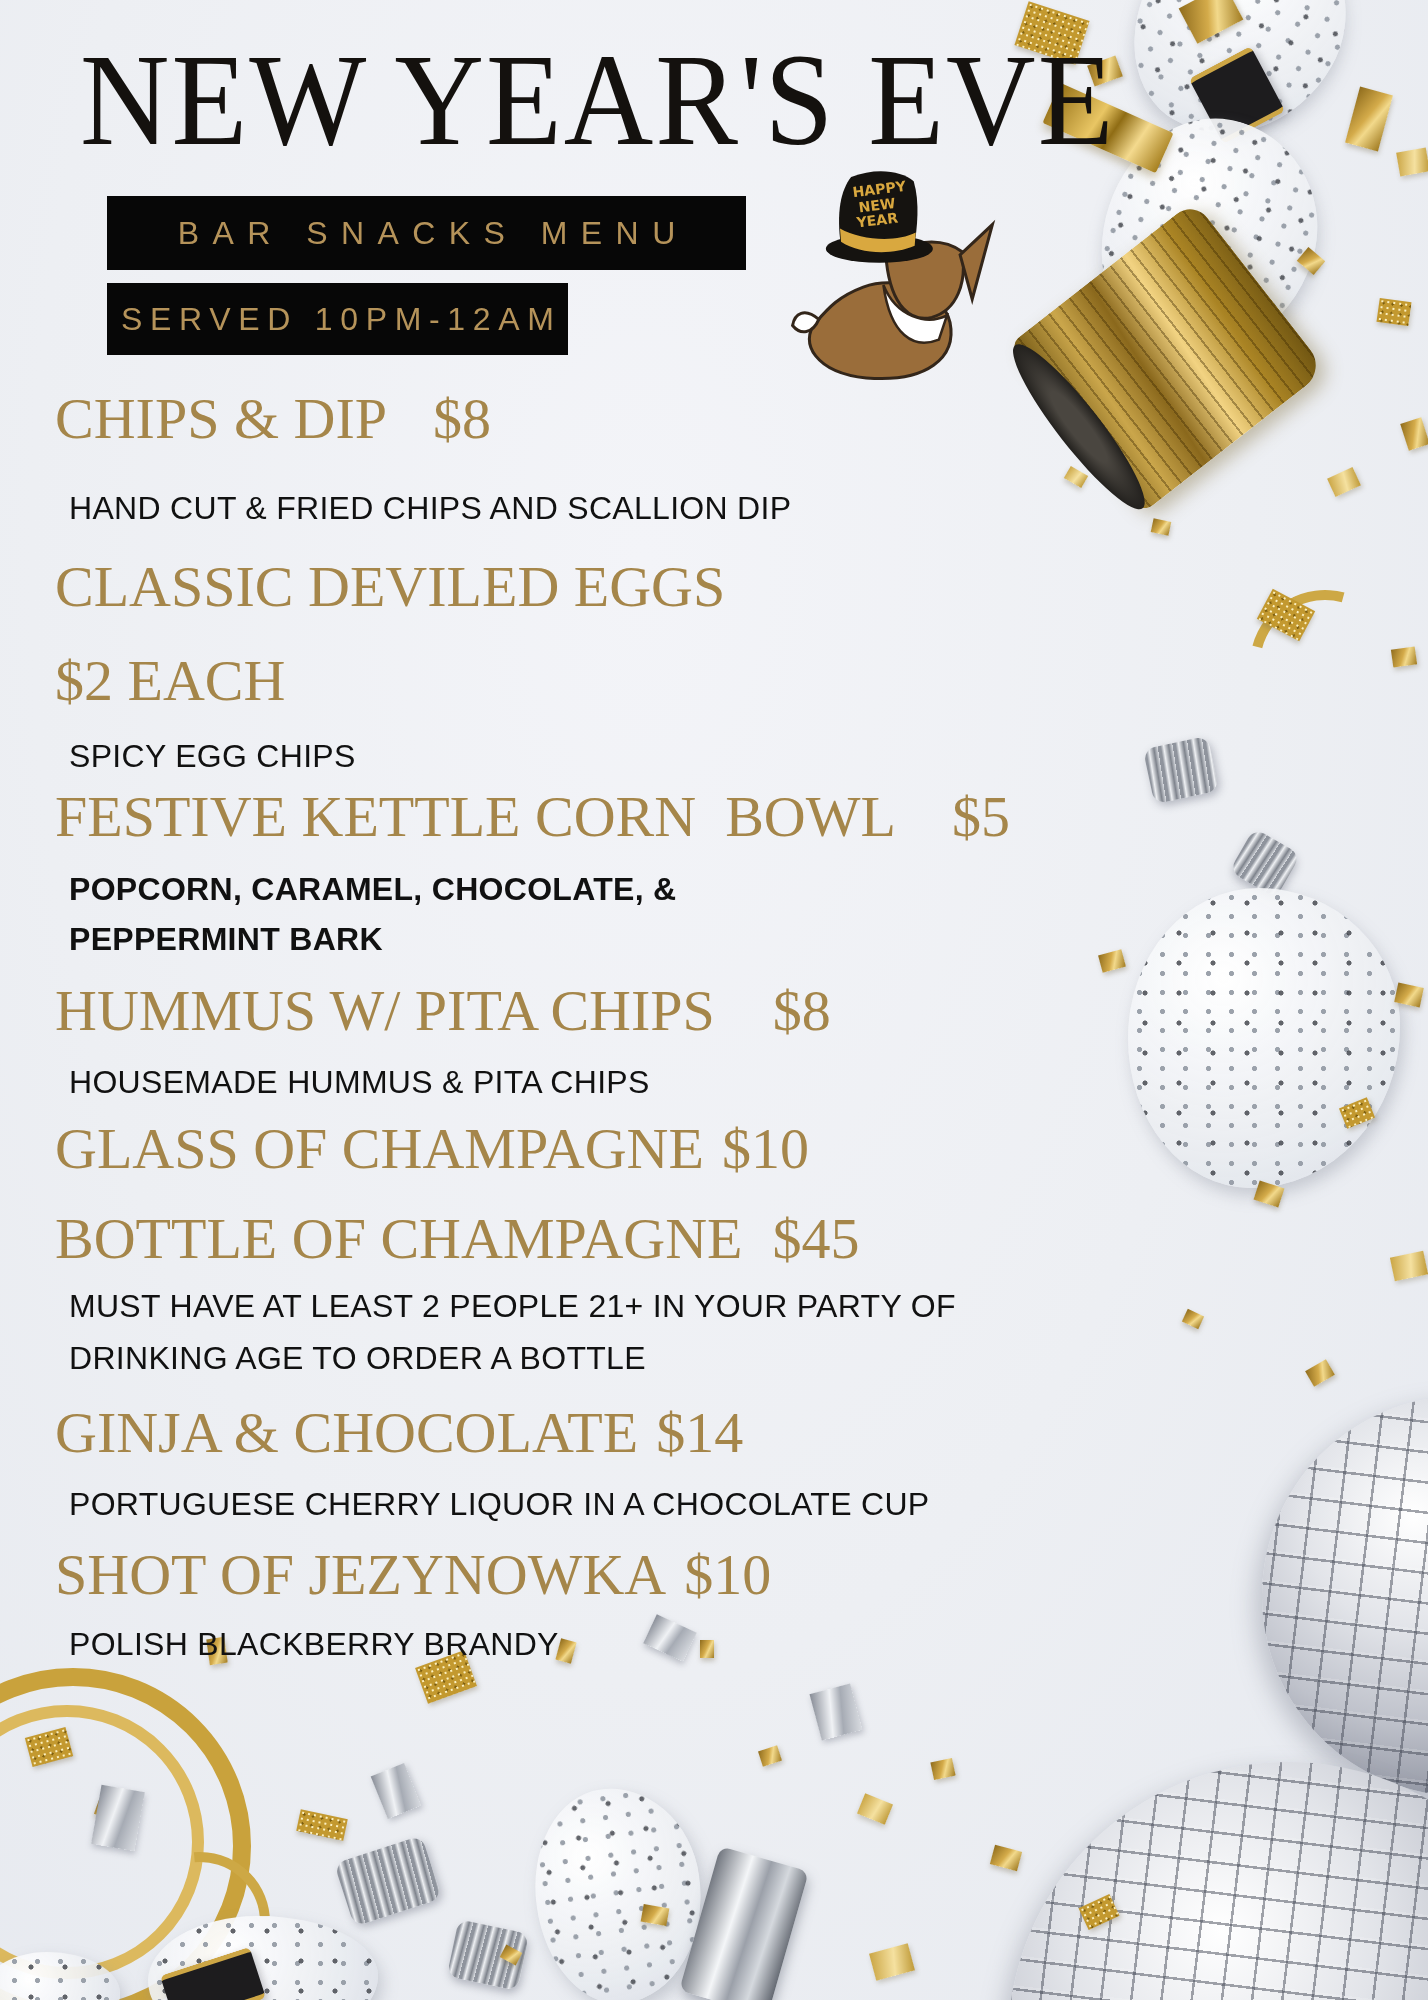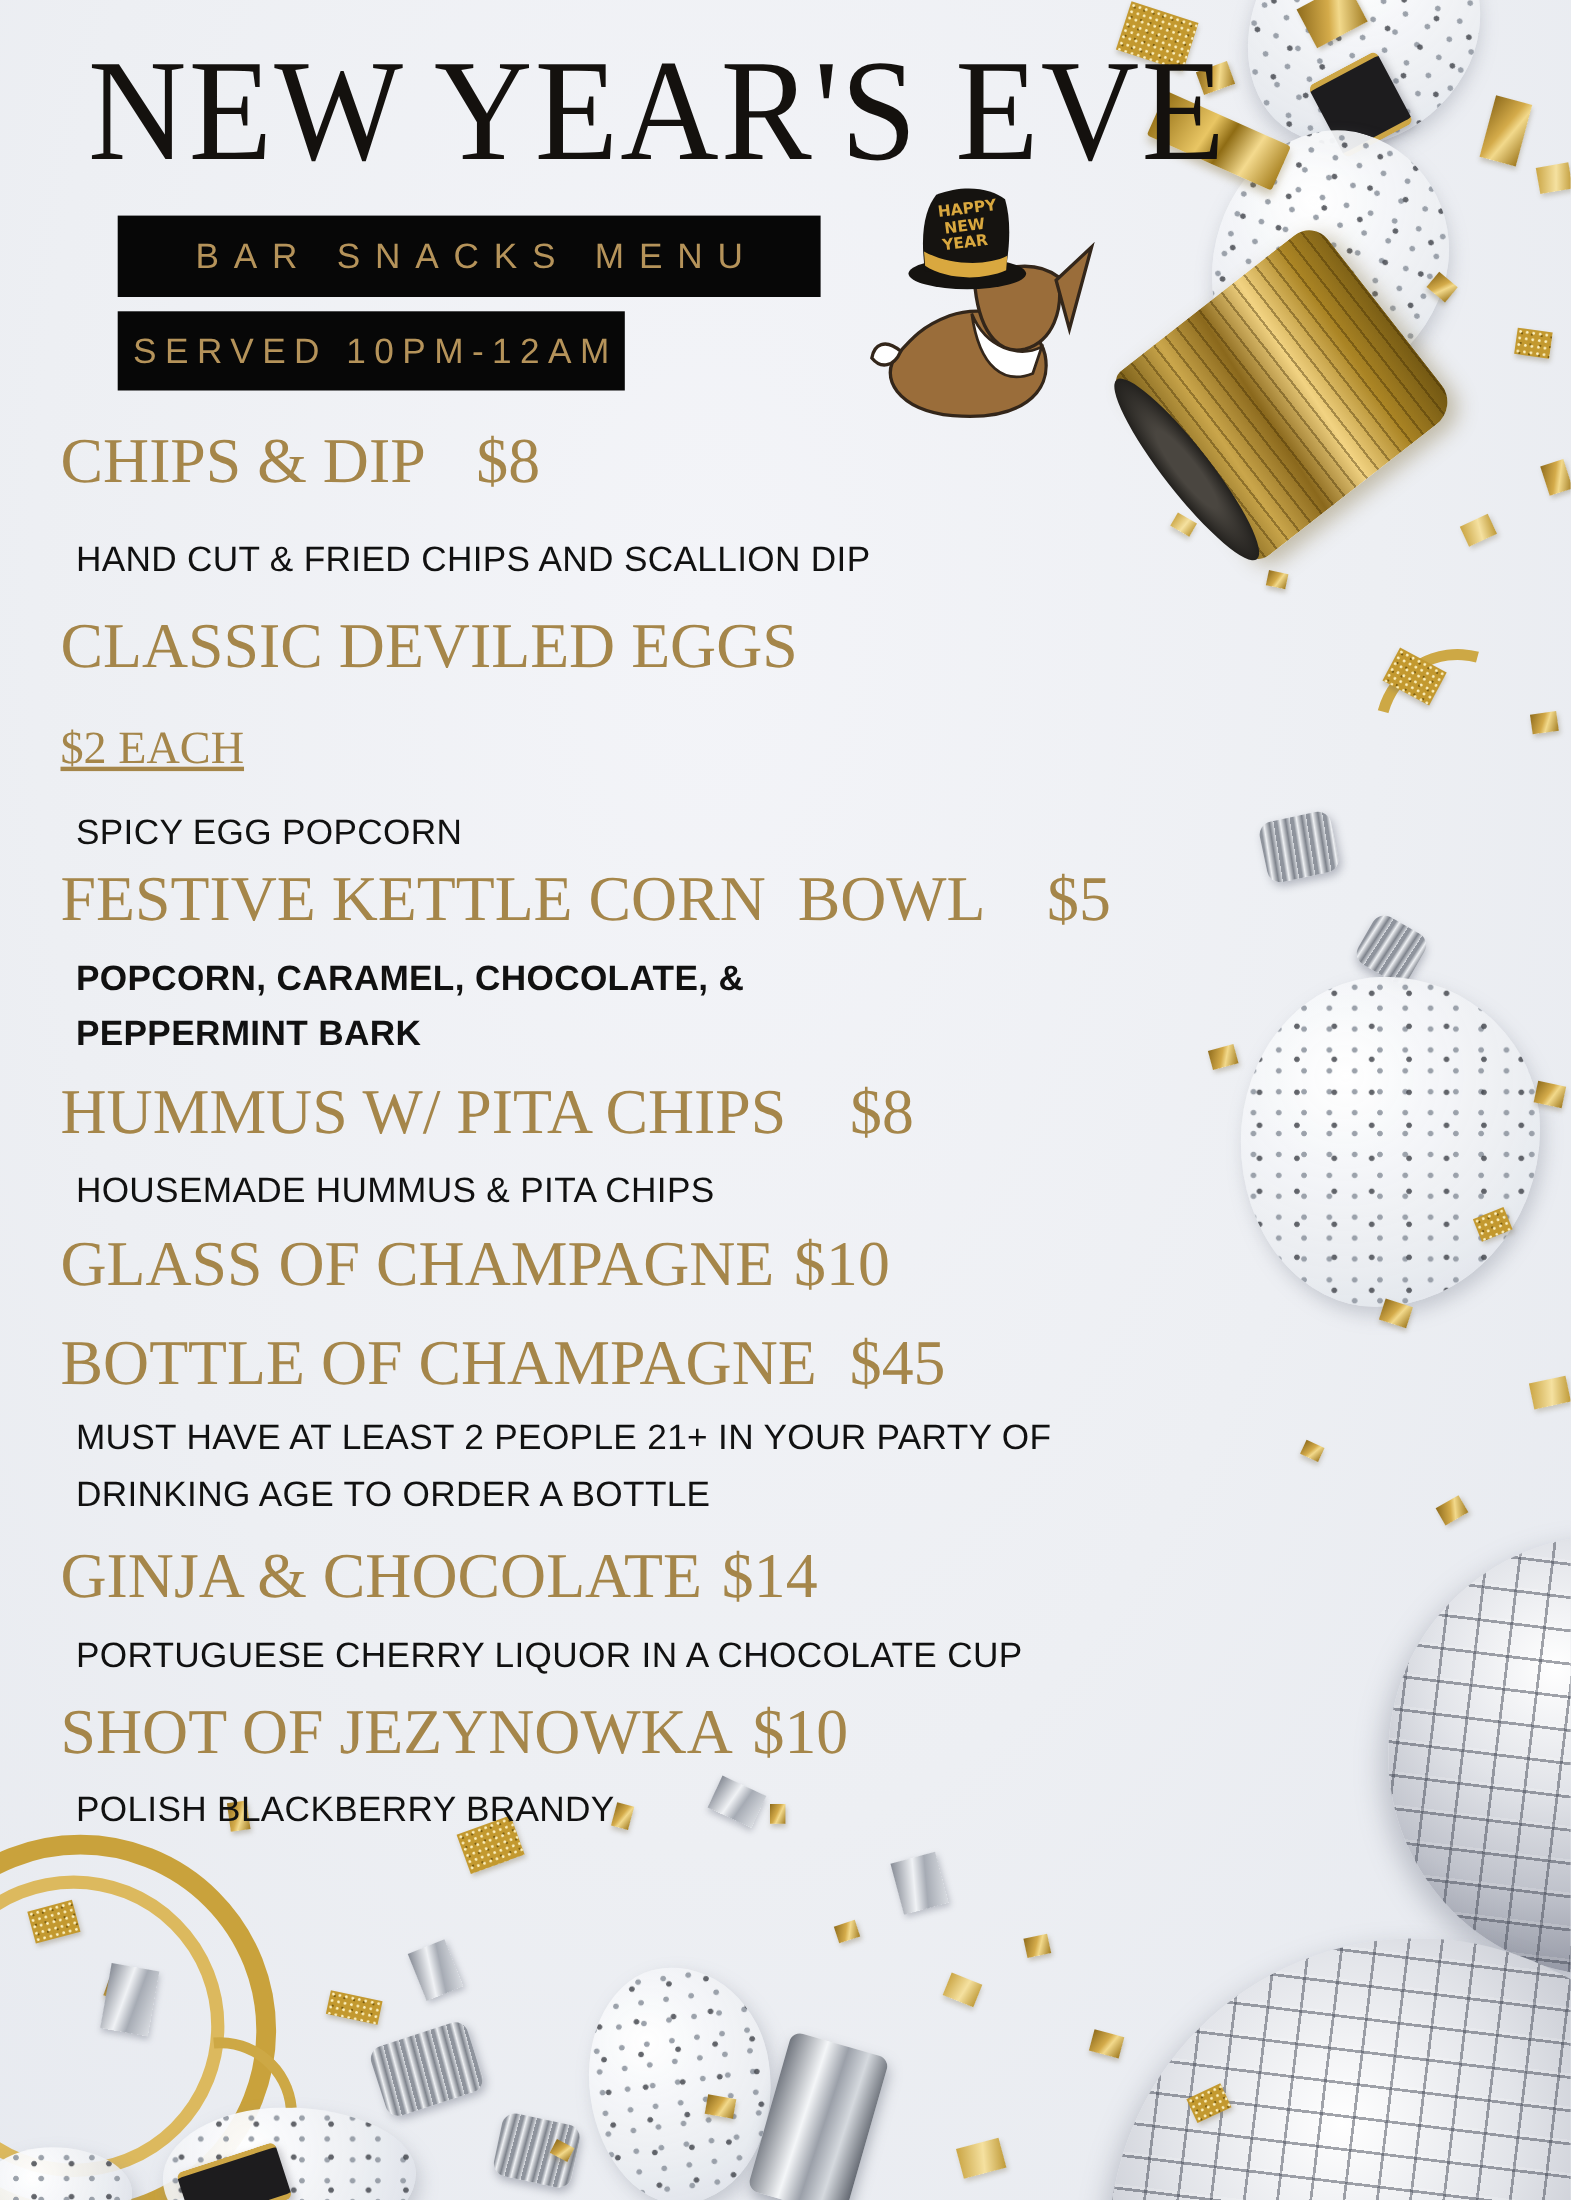--- a/index.html
+++ b/index.html
@@ -27,21 +27,21 @@
 
   .menu { position:absolute; left:55px; top:386px; width:1100px; }
   .item-line {
     display:flex; align-items:baseline;
     font-family:"Liberation Serif", serif; font-weight:400;
     font-size:58px; line-height:66px; color:#a5864a; white-space:pre;
   }
   .item-name { white-space:pre; }
   .item-price { white-space:pre; }
   .price-line {
-    font-family:"Liberation Serif", serif; font-size:42px; line-height:66px; color:#a5864a;text-decoration:underline;
+    font-family:"Liberation Serif", serif; font-size:58px; line-height:66px; color:#a5864a;
   }
   .item-desc {
     font-family:"Liberation Sans", sans-serif; color:#111111;
     font-size:32px; line-height:40px; letter-spacing:0.3px; padding-left:14px;
   }
   .i1 .item-price{margin-left:46px}
   .i3 .item-price{margin-left:56px}
   .i4 .item-price{margin-left:58px}
   .i5 .item-price{margin-left:18px}
   .i6 .item-price{margin-left:30px}
@@ -239,21 +239,21 @@
           <span class="item-price">$8</span>
         </div>
         <div class="item-desc">HAND CUT &amp; FRIED CHIPS AND SCALLION DIP</div>
       </div>
 
       <div class="menu-item i2">
         <div class="item-line">
           <span class="item-name">CLASSIC DEVILED EGGS</span>
         </div>
         <div class="price-line">$2 EACH</div>
-        <div class="item-desc">SPICY EGG POPCORN</div>
+        <div class="item-desc">SPICY EGG CHIPS</div>
       </div>
 
       <div class="menu-item i3">
         <div class="item-line">
           <span class="item-name">FESTIVE KETTLE CORN  BOWL</span>
           <span class="item-price">$5</span>
         </div>
         <div class="item-desc">POPCORN, CARAMEL, CHOCOLATE, &amp; PEPPERMINT BARK</div>
       </div>
 

